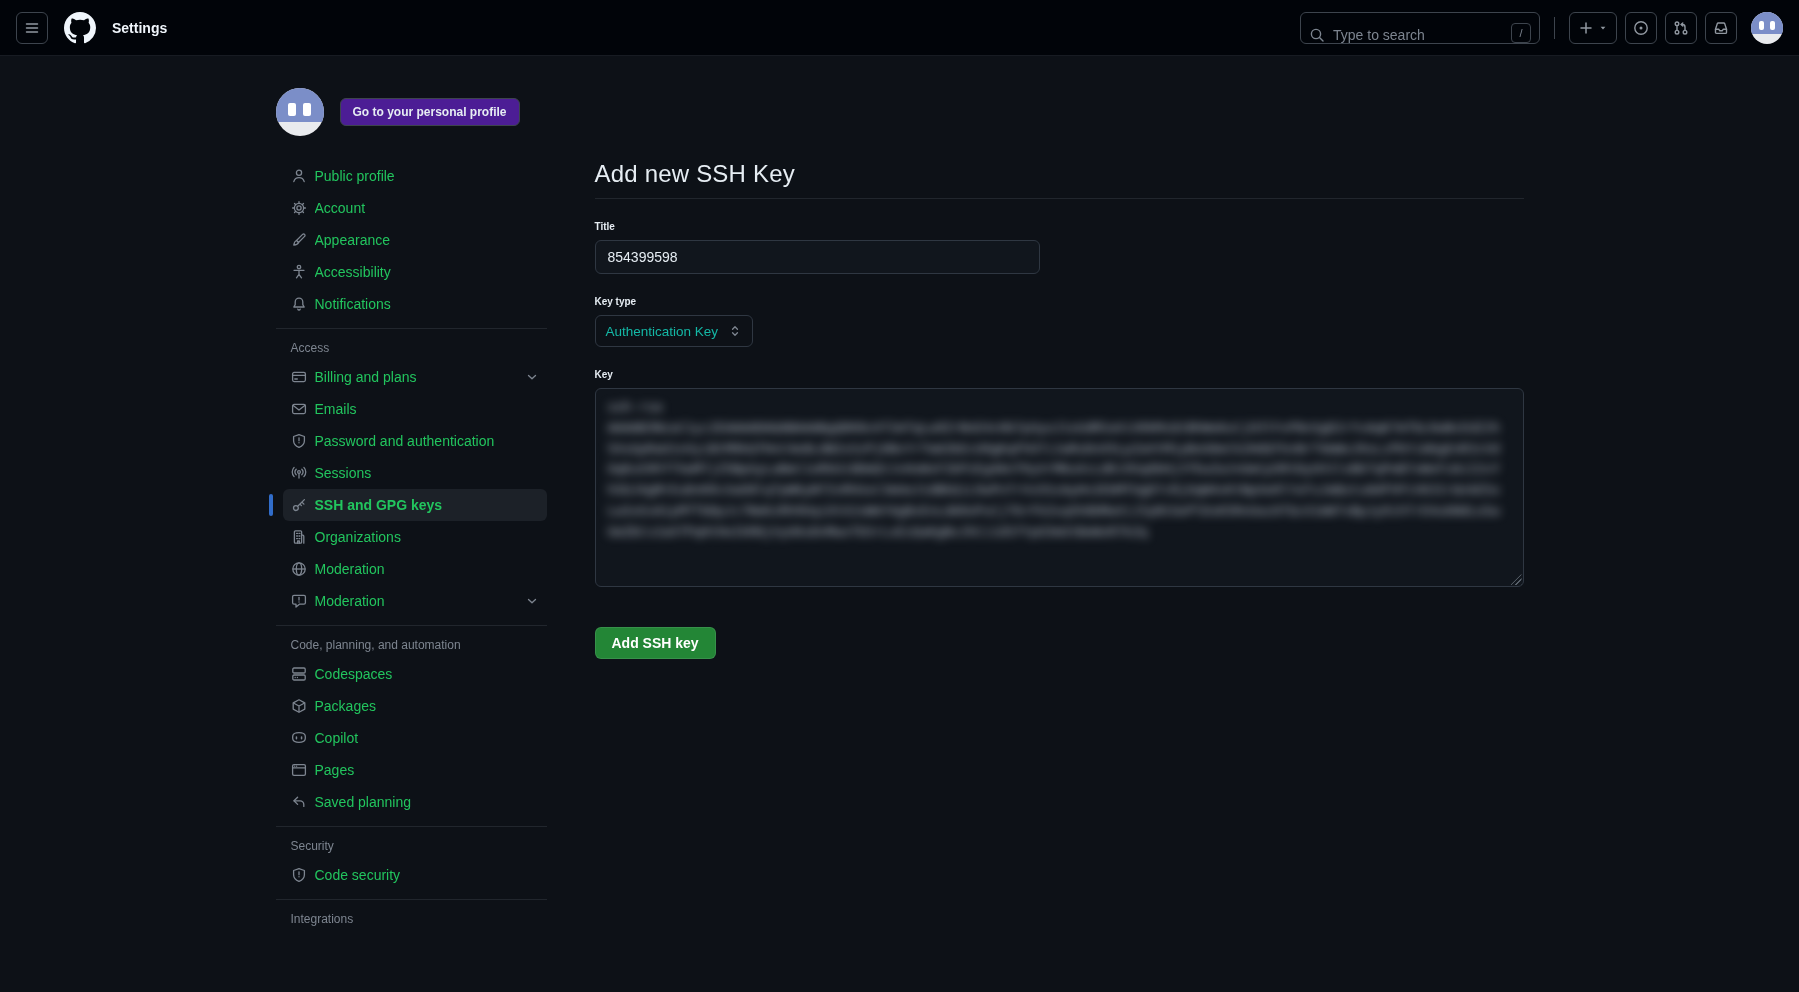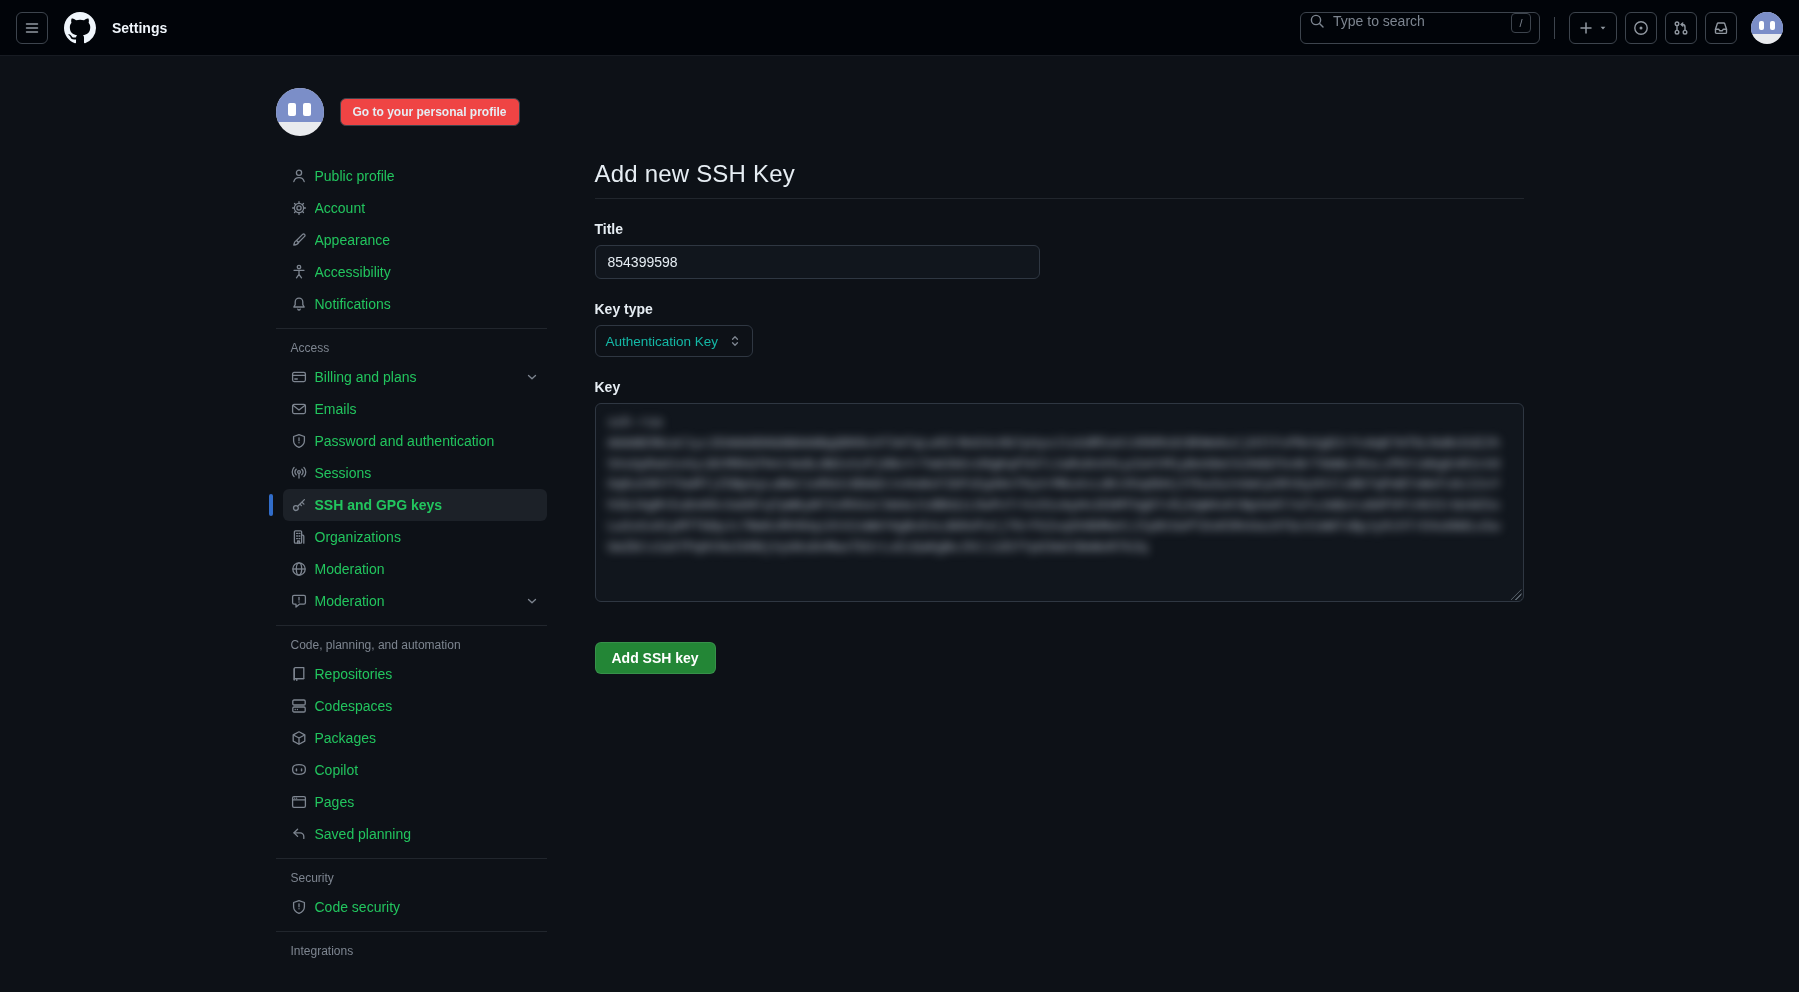--- a/index.html
+++ b/index.html
@@ -20,21 +20,21 @@
   .icon-btn {
     width:32px; height:32px; border:1px solid #3d444d; border-radius:6px;
     background:transparent; color:#9198a1; display:flex; align-items:center;
     justify-content:center; cursor:pointer; flex:none;
   }
   .logo-link { color:#f0f6fc; margin-left:8px; flex:none; }
   .nav-title { font-weight:700; font-size:14px; color:#f0f6fc; margin-left:8px; }
   .nav-spacer { flex:1; }
   .searchbox {
     width:240px; height:32px; border:1px solid #3d444d; border-radius:6px;
-    display:flex; align-items:flex-start; padding:0 8px; gap:8px; color:#7d8590;
+    display:flex; align-items:flex-end; padding:0 8px; gap:8px; color:#7d8590;
     cursor:text;
   }
   .searchbox .ph { flex:1; font-size:14px; color:#7d8590; white-space:nowrap; }
   .kbd {
     min-width:20px; height:20px; border:1px solid #3d444d; border-radius:4px;
     font-size:11px; color:#7d8590; display:flex; align-items:center; justify-content:center;
     padding:0 5px;
   }
   .nav-divider { width:1px; height:22px; background:#3d444d; margin:0 6px; }
   .plus-btn {
@@ -52,21 +52,21 @@
   
   .container { width:1248px; margin:0 auto; }
   .profile-row { display:flex; align-items:center; margin-top:32px; gap:16px; }
   .avatar-big { width:48px; height:48px; }
   .profile-names { flex:1; }
   .profile-name-line { font-size:17px; line-height:1.3; }
   .profile-name-line .uname { font-weight:700; color:#e6edf3; }
   .profile-name-line .uparen { color:#7d8590; font-weight:400; margin-left:6px; }
   .profile-sub { font-size:13px; color:#7d8590; margin-top:2px; }
   .ghost-btn {
-    background:#ef4444; border:1px solid #3d444d; color:#e6edf3; font-weight:600;
+    background:#4c1d95; border:1px solid #3d444d; color:#e6edf3; font-weight:600;
     font-size:12px; height:28px; padding:0 12px; border-radius:6px; cursor:pointer;
     font-family:inherit;
   }
 
   .columns { display:flex; margin-top:24px; align-items:flex-start; }
 
   
   .sidebar { width:271px; flex:none; padding-left:7px; }
   .sb-item {
     position:relative; height:32px; display:flex; align-items:center; gap:8px;
@@ -80,21 +80,21 @@
   .sb-ic { color:#7d8590; flex:none; width:16px; height:16px; }
   .sb-label { font-size:14px; flex:1; white-space:nowrap; overflow:hidden; }
   .sb-chevron { color:#7d8590; flex:none; }
   .sb-divider { border-top:1px solid #21262d; margin:8px 0 8px -7px; }
   .sb-header { font-size:12px; color:#7d8590; padding:4px 8px 6px; font-weight:400; }
 
   
   .main-col { flex:1; margin-left:48px; }
   .page-h2 { font-size:24px; font-weight:400; color:#e6edf3; letter-spacing:.2px; }
   .h2-rule { border:0; border-top:1px solid #21262d; margin:10px 0 22px; }
-  .fld-label { display:block; font-weight:700; font-size:14px; margin-bottom:8px; color:#e6edf3;margin-top:20px; }
+  .fld-label { display:block; font-weight:700; font-size:10px; margin-bottom:8px; color:#e6edf3;margin-top:20px; }
   .text-input {
     width:445px; height:34px; background:#11161d; border:1px solid #2f3742;
     border-radius:6px; color:#e6edf3; font-size:14px; padding:0 12px; outline:none;
     font-family:inherit;
   }
   .fld { margin-bottom:22px; }
   .select-btn {
     height:32px; background:#0d1117; border:1px solid #2f3742; border-radius:6px;
     color:#14b8a6; font-size:13.5px; padding:0 10px; display:inline-flex; align-items:center;
     gap:10px; cursor:pointer; font-family:inherit;
@@ -351,30 +351,20 @@
               <path d="M4 6.2 8 10l4-3.8"></path>
             </svg>
           </span>
       </a>
 
       <div class="sb-divider"></div>
       <div class="sb-header">Code, planning, and automation</div>
 
       <a class="sb-item">
         <span class="sb-ic">
-            <svg width="16" height="16" viewBox="0 0 16 16" fill="none" stroke="currentColor" stroke-width="1.3" stroke-linecap="round" stroke-linejoin="round">
-              <path d="M3.2 2.8A1.2 1.2 0 0 1 4.4 1.6h8.4v11H4.4a1.2 1.2 0 0 0-1.2 1.2z"></path>
-              <path d="M3.2 2.8v11a1.2 1.2 0 0 1 1.2-1.2h8.4"></path>
-              <path d="M5.8 14.4v-1.8"></path>
-            </svg>
-          </span>
-        <span class="sb-label">Repositories</span>
-      </a>
-      <a class="sb-item">
-        <span class="sb-ic">
             <svg width="16" height="16" viewBox="0 0 16 16" fill="none" stroke="currentColor" stroke-width="1.3" stroke-linecap="round">
               <rect x="1.8" y="2" width="12.4" height="5" rx="1.2"></rect>
               <rect x="1.8" y="9" width="12.4" height="5" rx="1.2"></rect>
               <path d="M4.2 11.5h.02M6.4 11.5h.02"></path>
             </svg>
           </span>
         <span class="sb-label">Codespaces</span>
       </a>
       <a class="sb-item">
         <span class="sb-ic">

